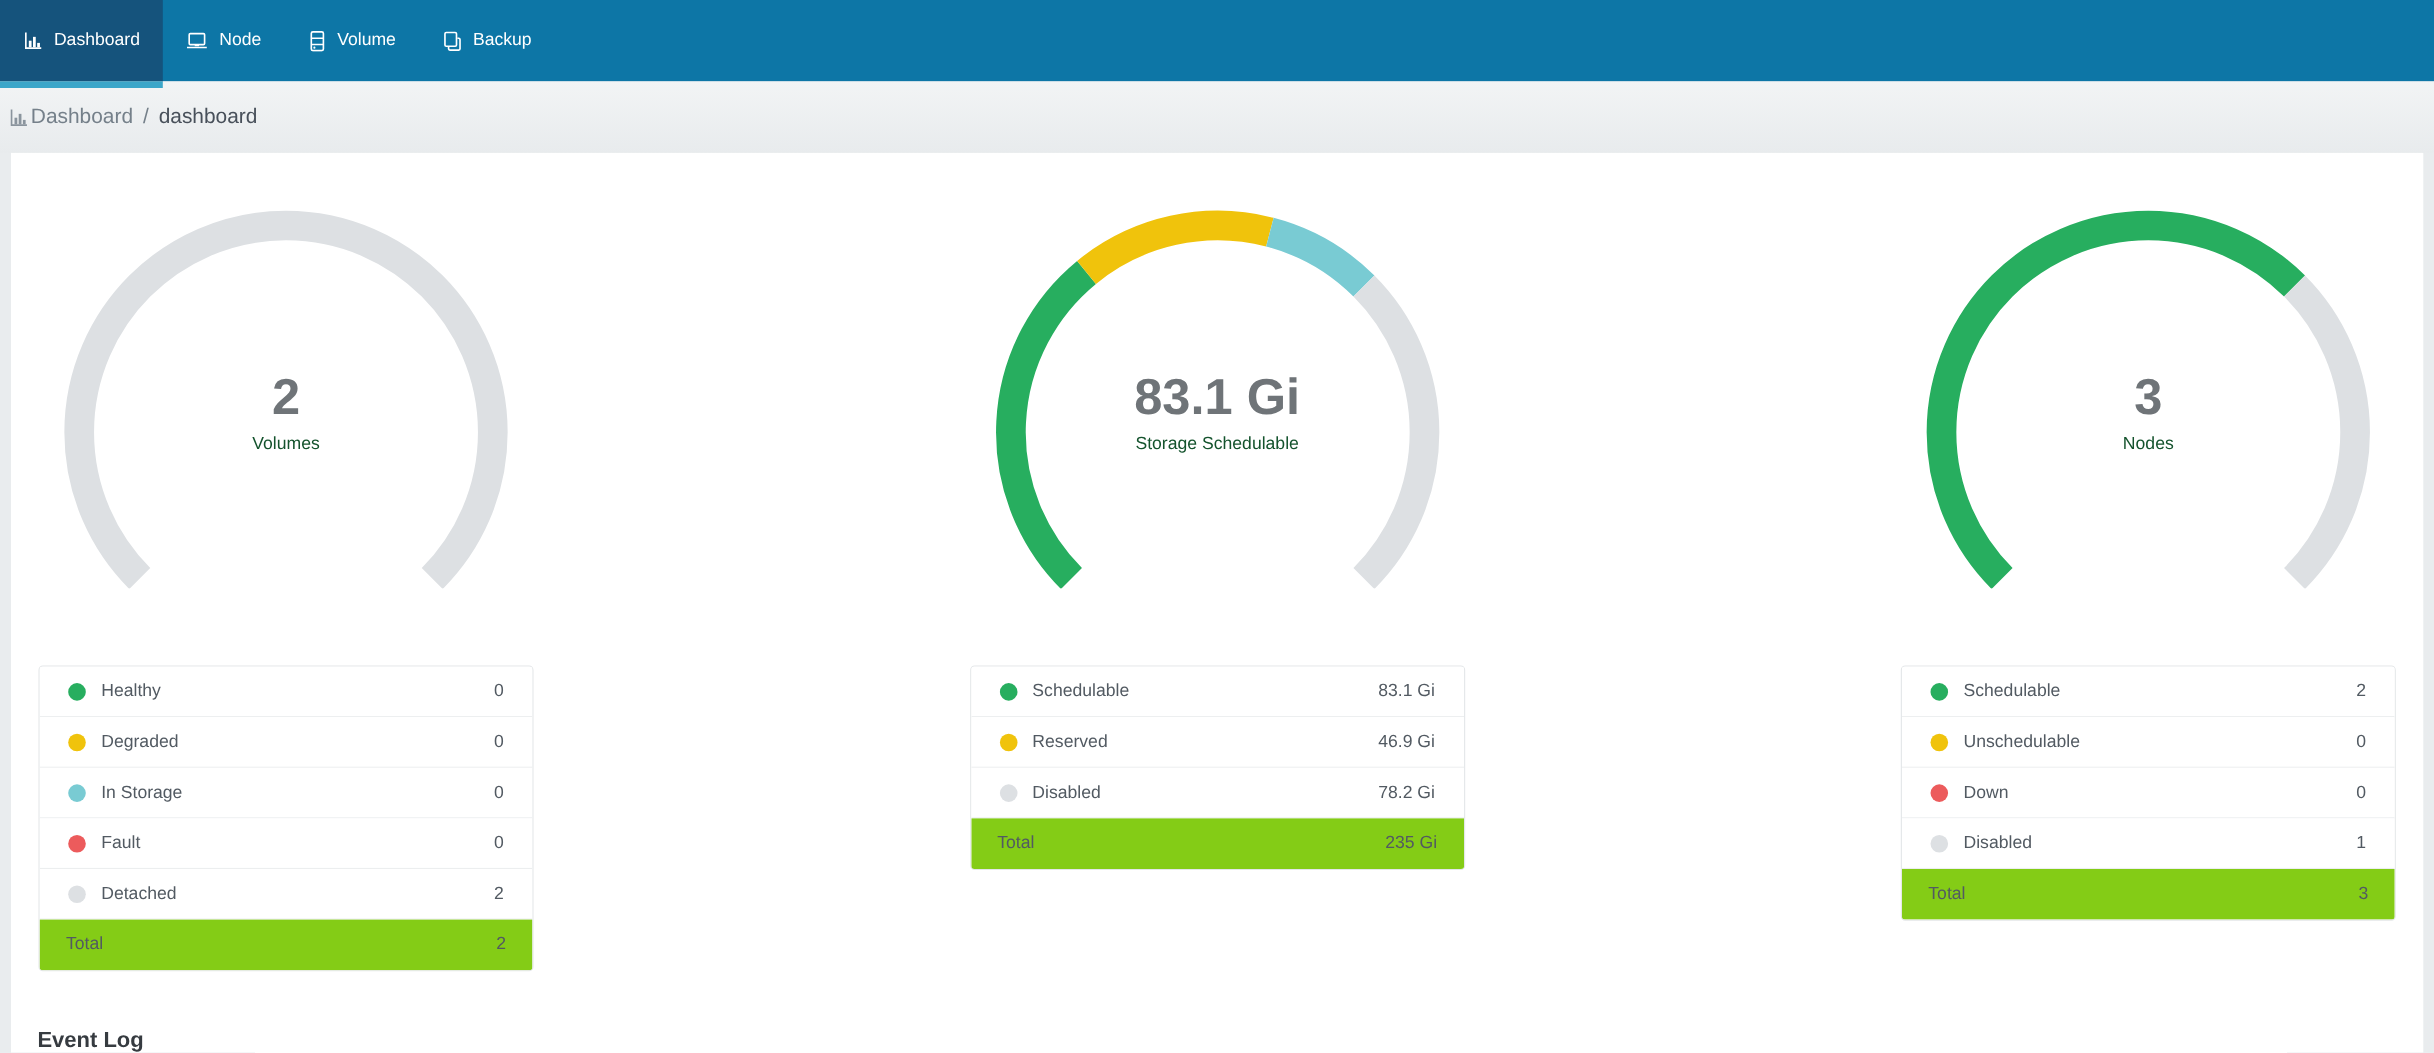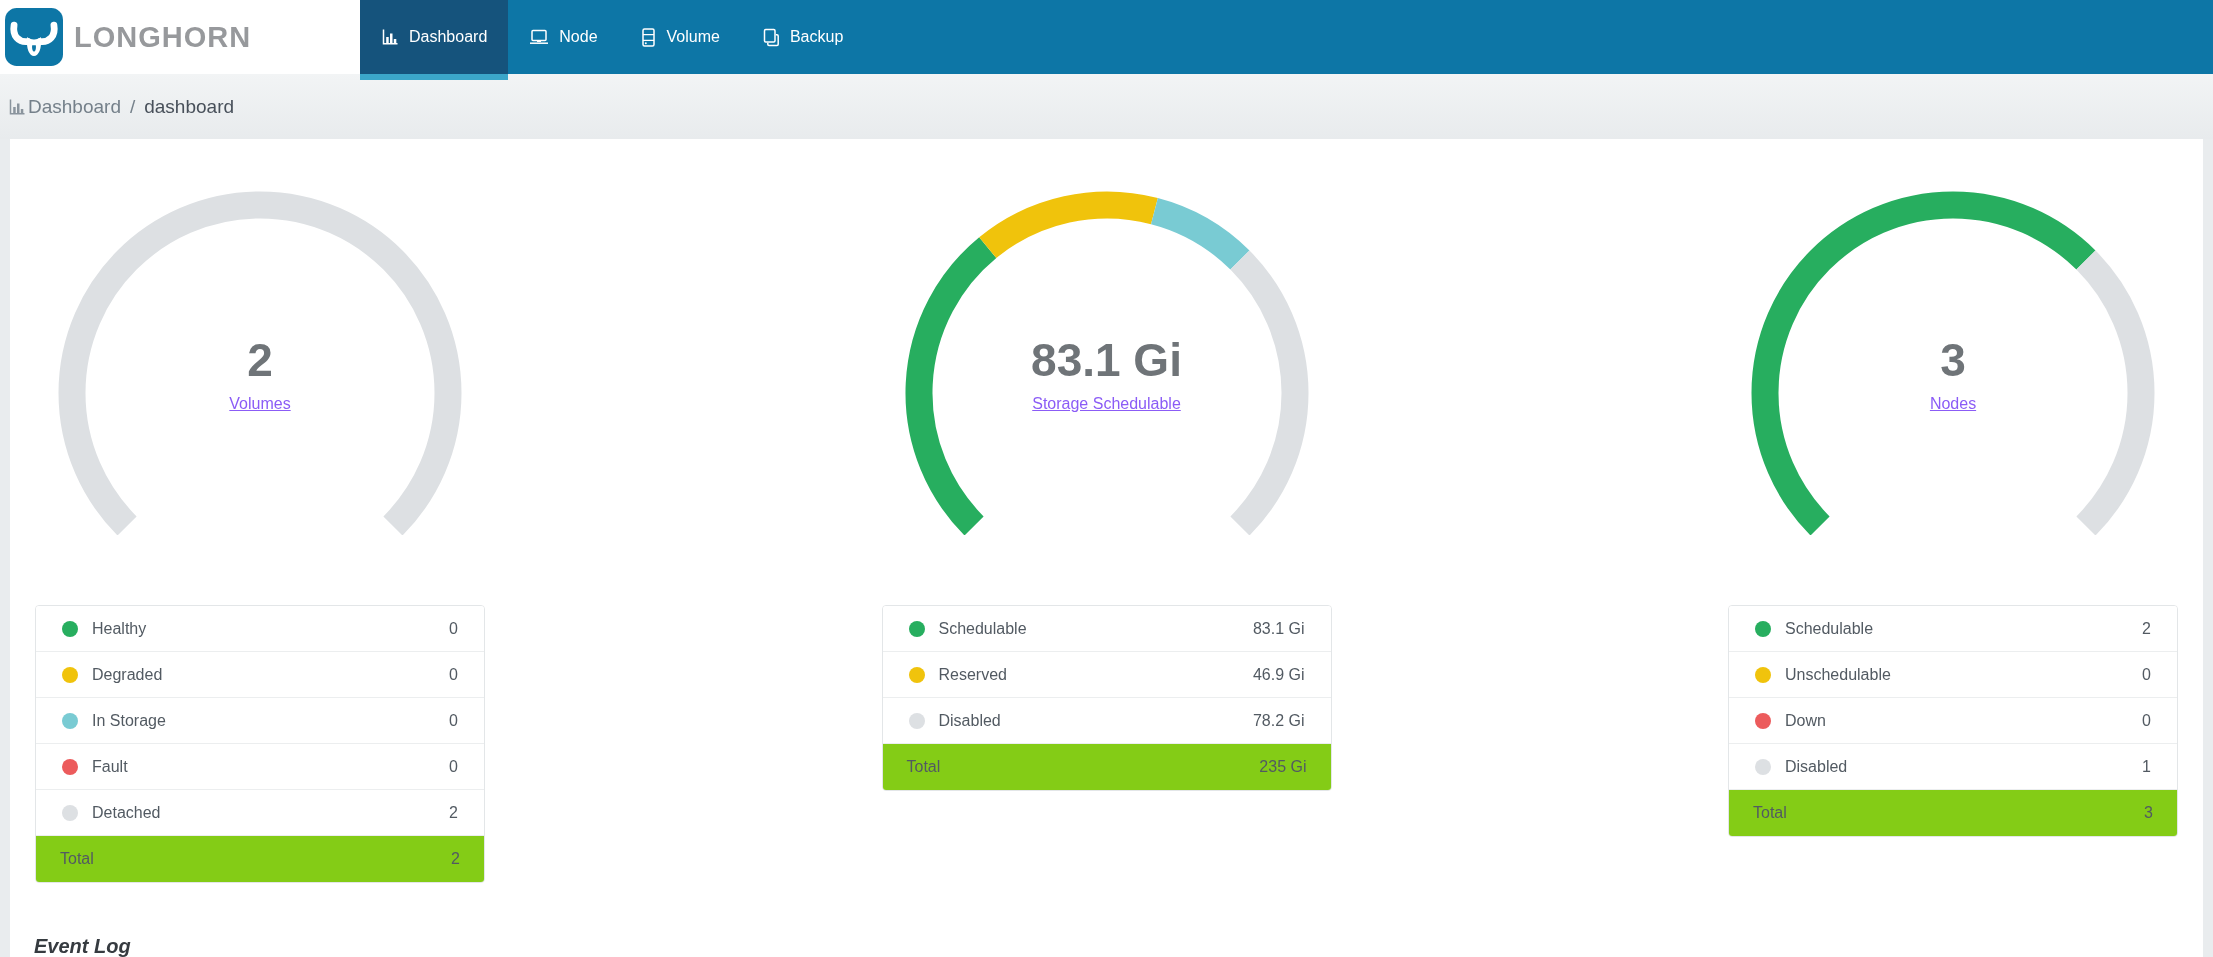--- a/index.html
+++ b/index.html
@@ -31,47 +31,37 @@
 
   
   .page-card { background:#fff; margin:0 10px; height:818px; padding-top:44px; }
   .columns { display:flex; justify-content:space-between; padding:0 25px; }
   .column { width:450px; }
 
   .gauge-box { position:relative; width:420px; height:352px; margin:0 auto; }
   .gauge-box svg { display:block; }
   .gauge-center { position:absolute; left:0; right:0; top:152px; text-align:center; pointer-events:none; }
   .center-value { font-size:46px; font-weight:bold; color:#6f7478; line-height:1.1; }
-  .center-label { margin-top:9px; font-size:16px; color:#8b5cf6;text-decoration:underline; }
+  .center-label { margin-top:9px; font-size:16px; color:#14532d; }
 
   .legend-card { margin-top:70px; background:#fff; border:1px solid #e3e6e8; border-radius:4px;
                  overflow:hidden; }
   .legend-row { display:flex; align-items:center; height:46px; padding:0 26px;
                 border-bottom:1px solid #eceeef; font-size:16px; color:#525a62; background:#fff; }
   .legend-dot { width:16px; height:16px; border-radius:50%; margin-right:14px; flex-shrink:0; }
   .legend-value { margin-left:auto; }
   .total-row { display:flex; align-items:center; height:46px; padding:0 24px;
                background:#84cc16; font-size:16px; color:#525a62; }
 
-  .event-log-title { margin:52px 0 0 24px; font-size:20px; font-weight:bold; color:#363b40;font-style:italic; }
+  .event-log-title { margin:52px 0 0 24px; font-size:20px; font-weight:bold; color:#363b40; }
 </style>
 </head>
 <body>
 
 <header class="app-header">
-  <div class="brand">
-    <svg class="brand-logo" viewBox="0 0 64 64">
-      <rect x="0" y="0" width="64" height="64" rx="13" fill="#0d76a6"></rect>
-      <path d="M10 19 C8 31 15 38 25 37" stroke="#fff" stroke-width="7.5" fill="none" stroke-linecap="round"></path>
-      <path d="M54 19 C56 31 49 38 39 37" stroke="#fff" stroke-width="7.5" fill="none" stroke-linecap="round"></path>
-      <path d="M32 53 C27 53 23 45 24.5 32 C27 35.5 37 35.5 39.5 32 C41 45 37 53 32 53 Z" fill="#fff"></path>
-      <path d="M32 48 C30.5 48 29.5 45 30 41 L34 41 C34.5 45 33.5 48 32 48 Z" fill="#0d76a6"></path>
-    </svg>
-    <span class="brand-name">LONGHORN</span>
-  </div>
   <nav class="main-nav" id="main-nav">
       <div class="nav-tab active">
         <span class="tab-icon">
           <svg width="18" height="18" viewBox="0 0 18 18">
             <path d="M2.5 1.5 V15.7 H16.5" fill="none" stroke="currentColor" stroke-width="1.5"></path>
             <rect x="5.2" y="9" width="2.5" height="6" fill="currentColor"></rect>
             <rect x="9" y="5.5" width="2.5" height="9.5" fill="currentColor"></rect>
             <rect x="12.8" y="11" width="2.5" height="4" fill="currentColor"></rect>
           </svg>
         </span>

